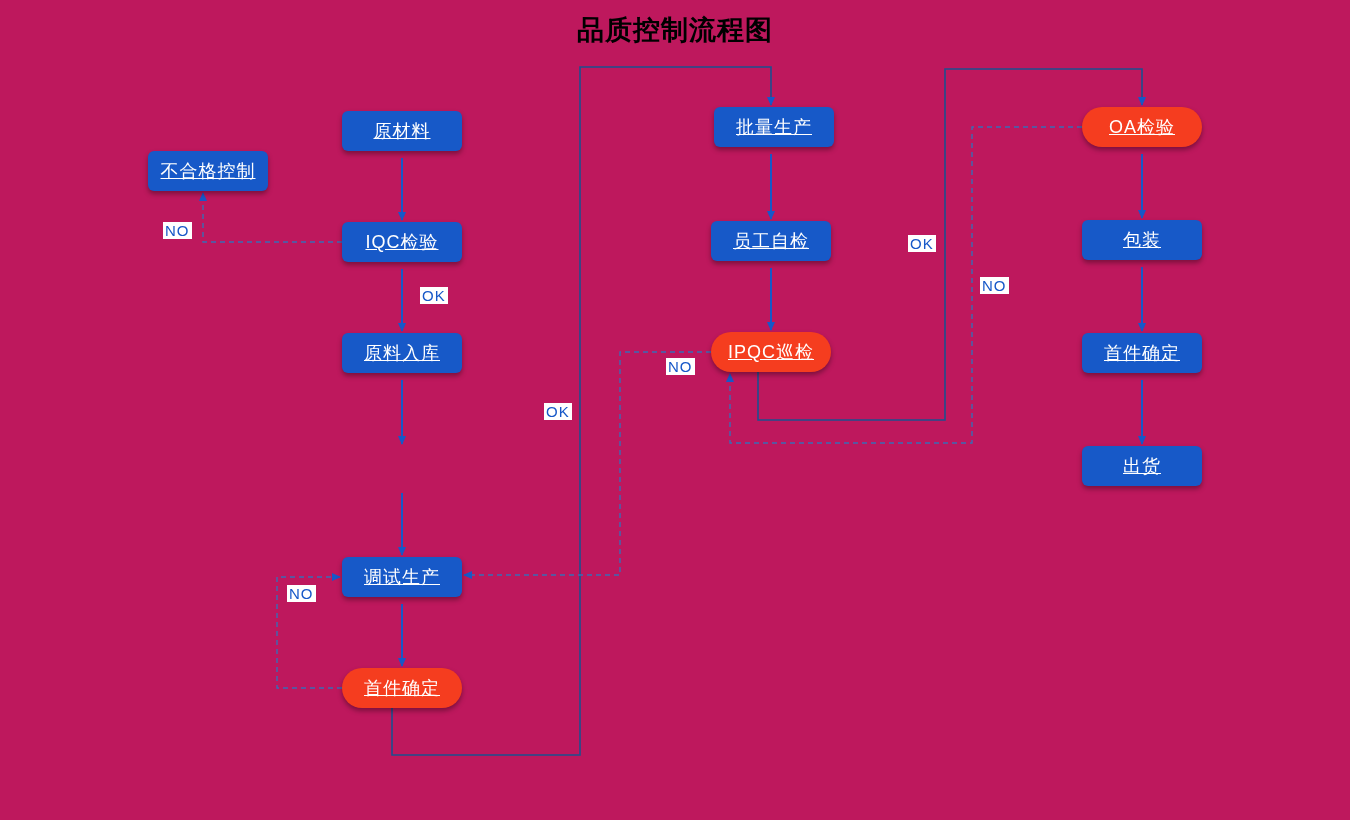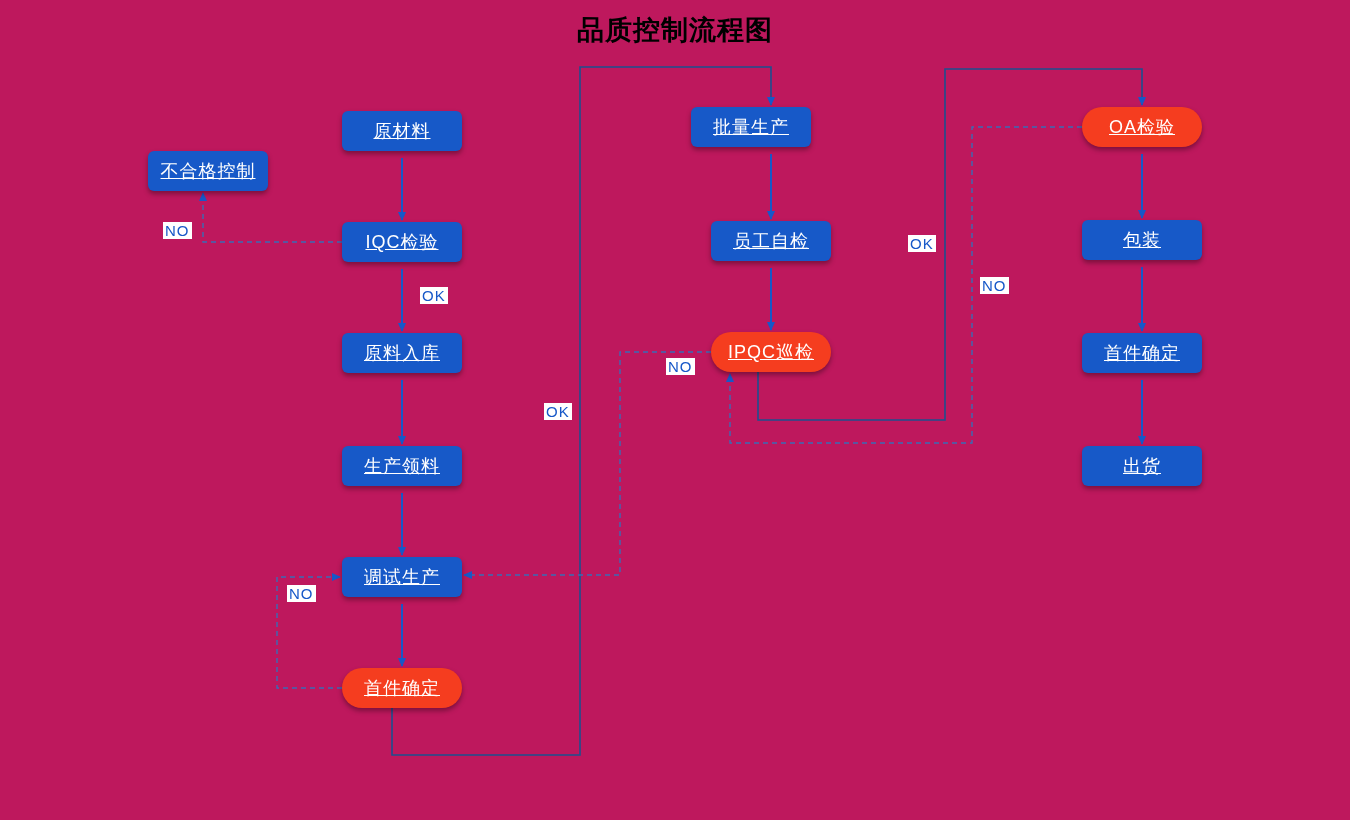--- a/index.html
+++ b/index.html
@@ -90,27 +90,26 @@
 
     <path class="dash" d="M342 242 L203 242 L203 193" marker-end="url(#ah)"></path>
     <path class="dash" d="M711 352 L620 352 L620 575 L464 575" marker-end="url(#ah)"></path>
     <path class="dash" d="M342 688 L277 688 L277 577 L340 577" marker-end="url(#ah)"></path>
     <path class="dash" d="M1082 127 L972 127 L972 443 L730 443 L730 374" marker-end="url(#ah)"></path>
   </svg>
 
   <div class="node blue" style="left:342px;top:111px">原材料</div>
   <div class="node blue" style="left:342px;top:222px">IQC检验</div>
   <div class="node blue" style="left:342px;top:333px">原料入库</div>
-  <div class="node blue" style="left:342px;top:446px">生产领料</div>
   <div class="node blue" style="left:342px;top:557px">调试生产</div>
   <div class="node red" style="left:342px;top:668px">首件确定</div>
 
   <div class="node blue" style="left:148px;top:151px">不合格控制</div>
 
-  <div class="node blue" style="left:691px;top:107px">批量生产</div>
+  <div class="node blue" style="left:714px;top:107px">批量生产</div>
   <div class="node blue" style="left:711px;top:221px">员工自检</div>
   <div class="node red" style="left:711px;top:332px">IPQC巡检</div>
 
   <div class="node red" style="left:1082px;top:107px">OA检验</div>
   <div class="node blue" style="left:1082px;top:220px">包装</div>
   <div class="node blue" style="left:1082px;top:333px">首件确定</div>
   <div class="node blue" style="left:1082px;top:446px">出货</div>
 
   <div class="edge-label" style="left:420px;top:287px">OK</div>
   <div class="edge-label" style="left:544px;top:403px">OK</div>

